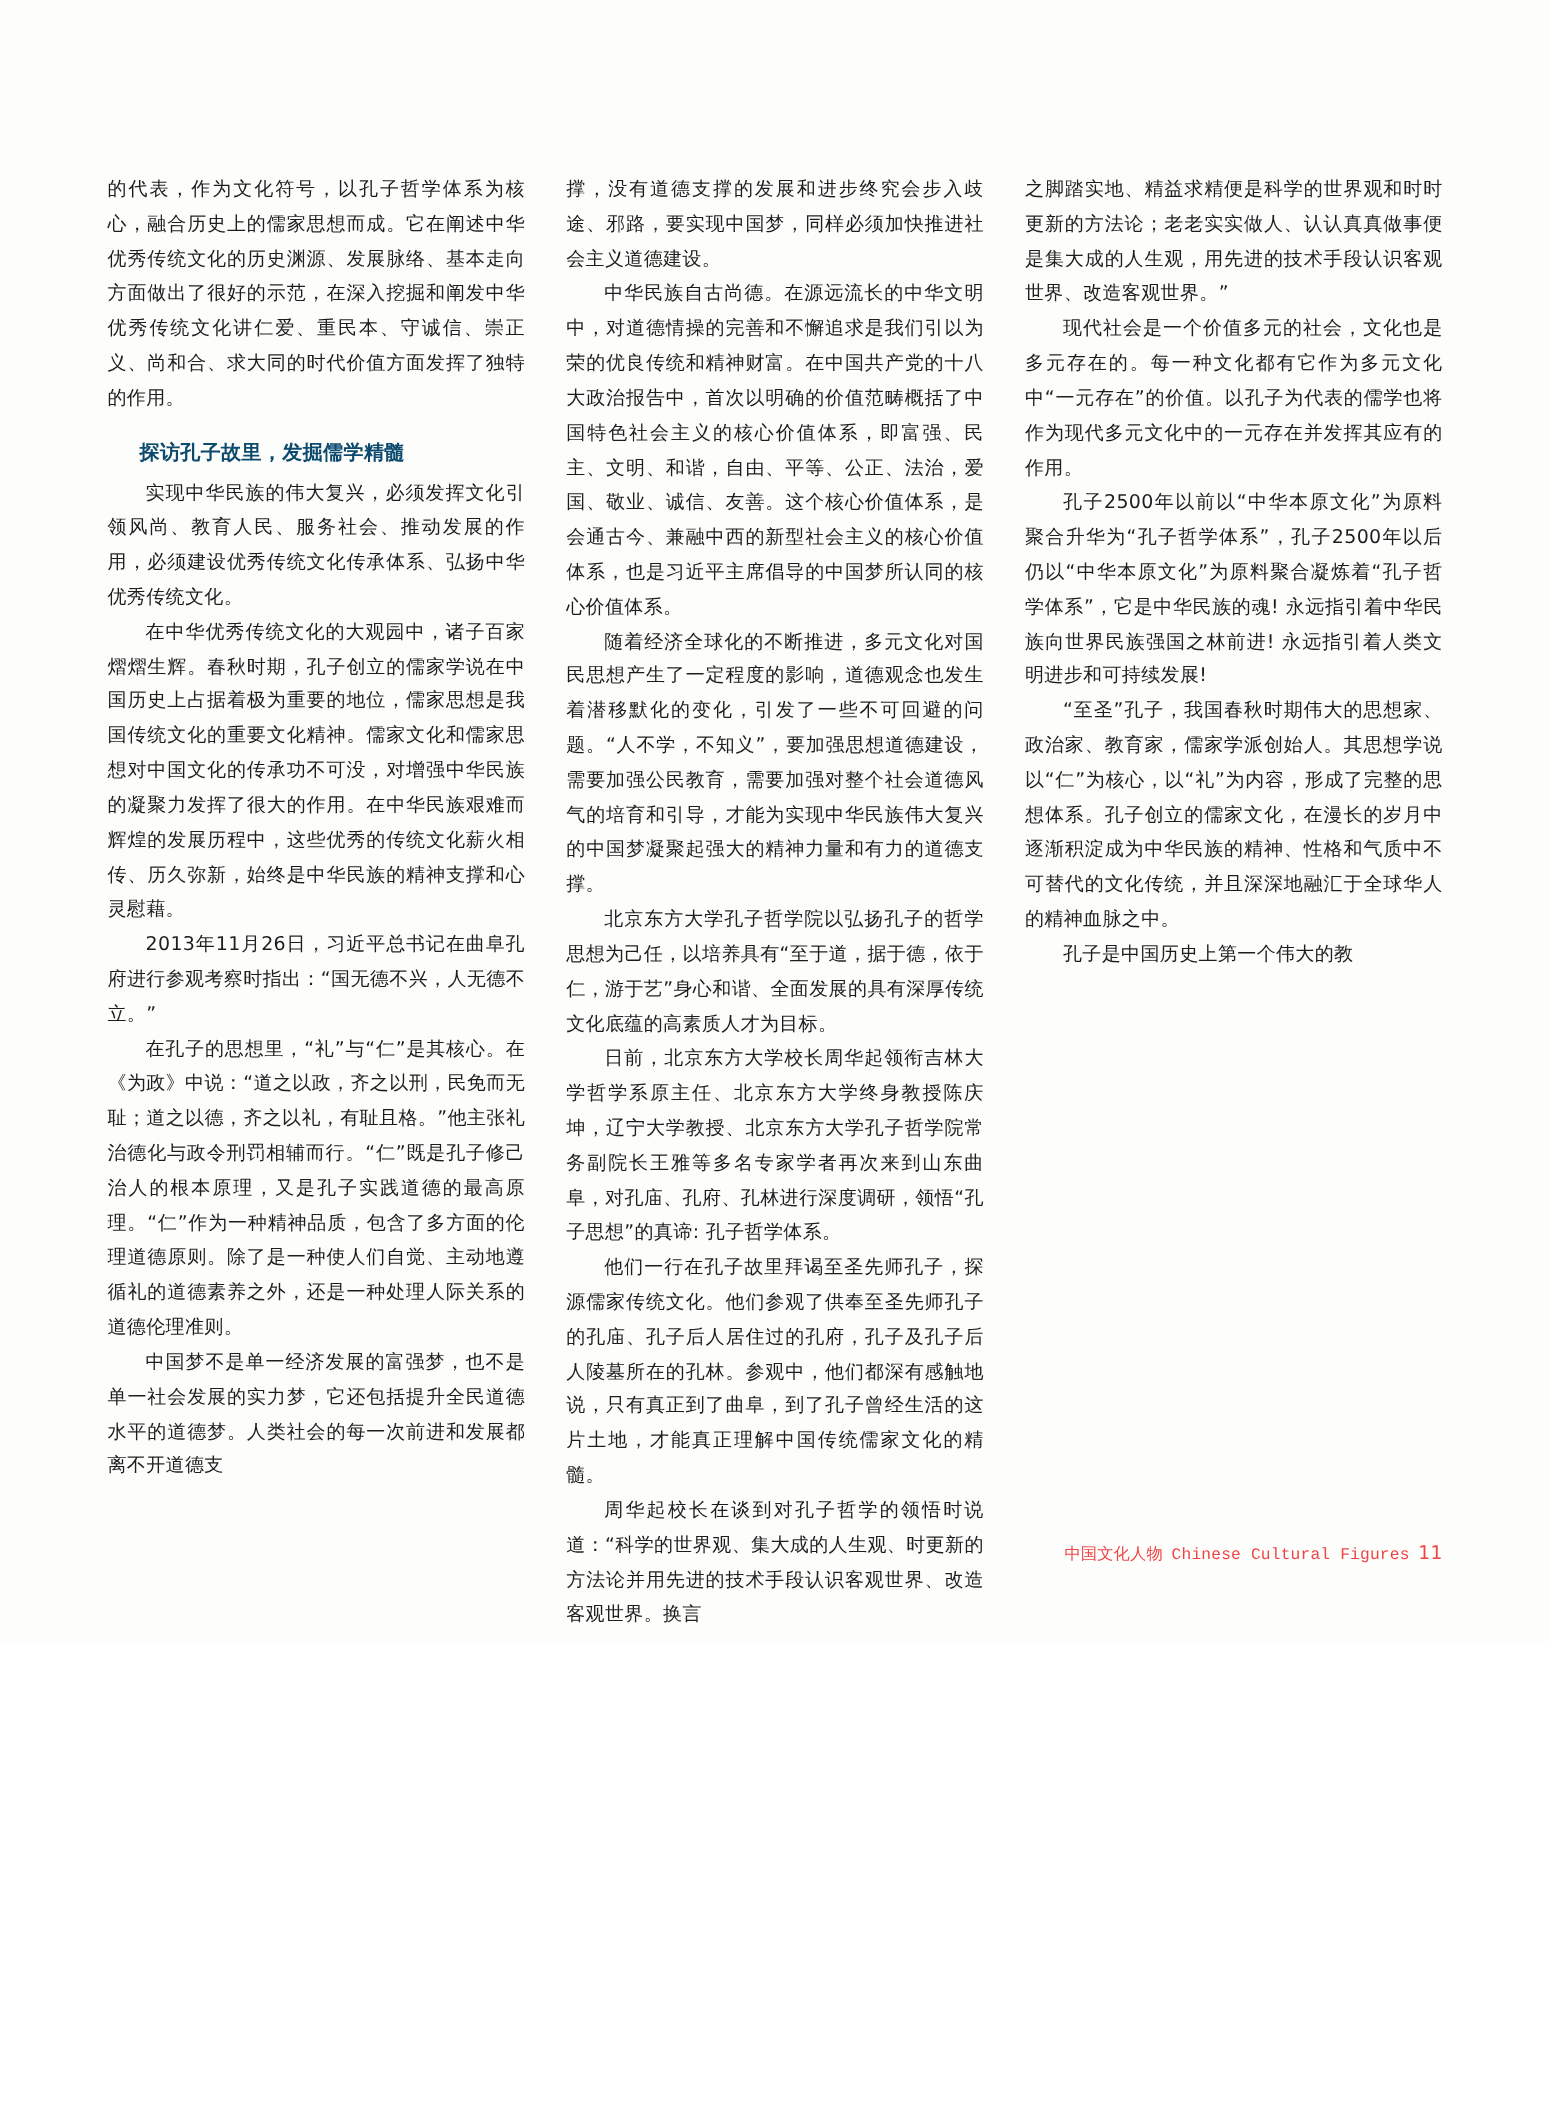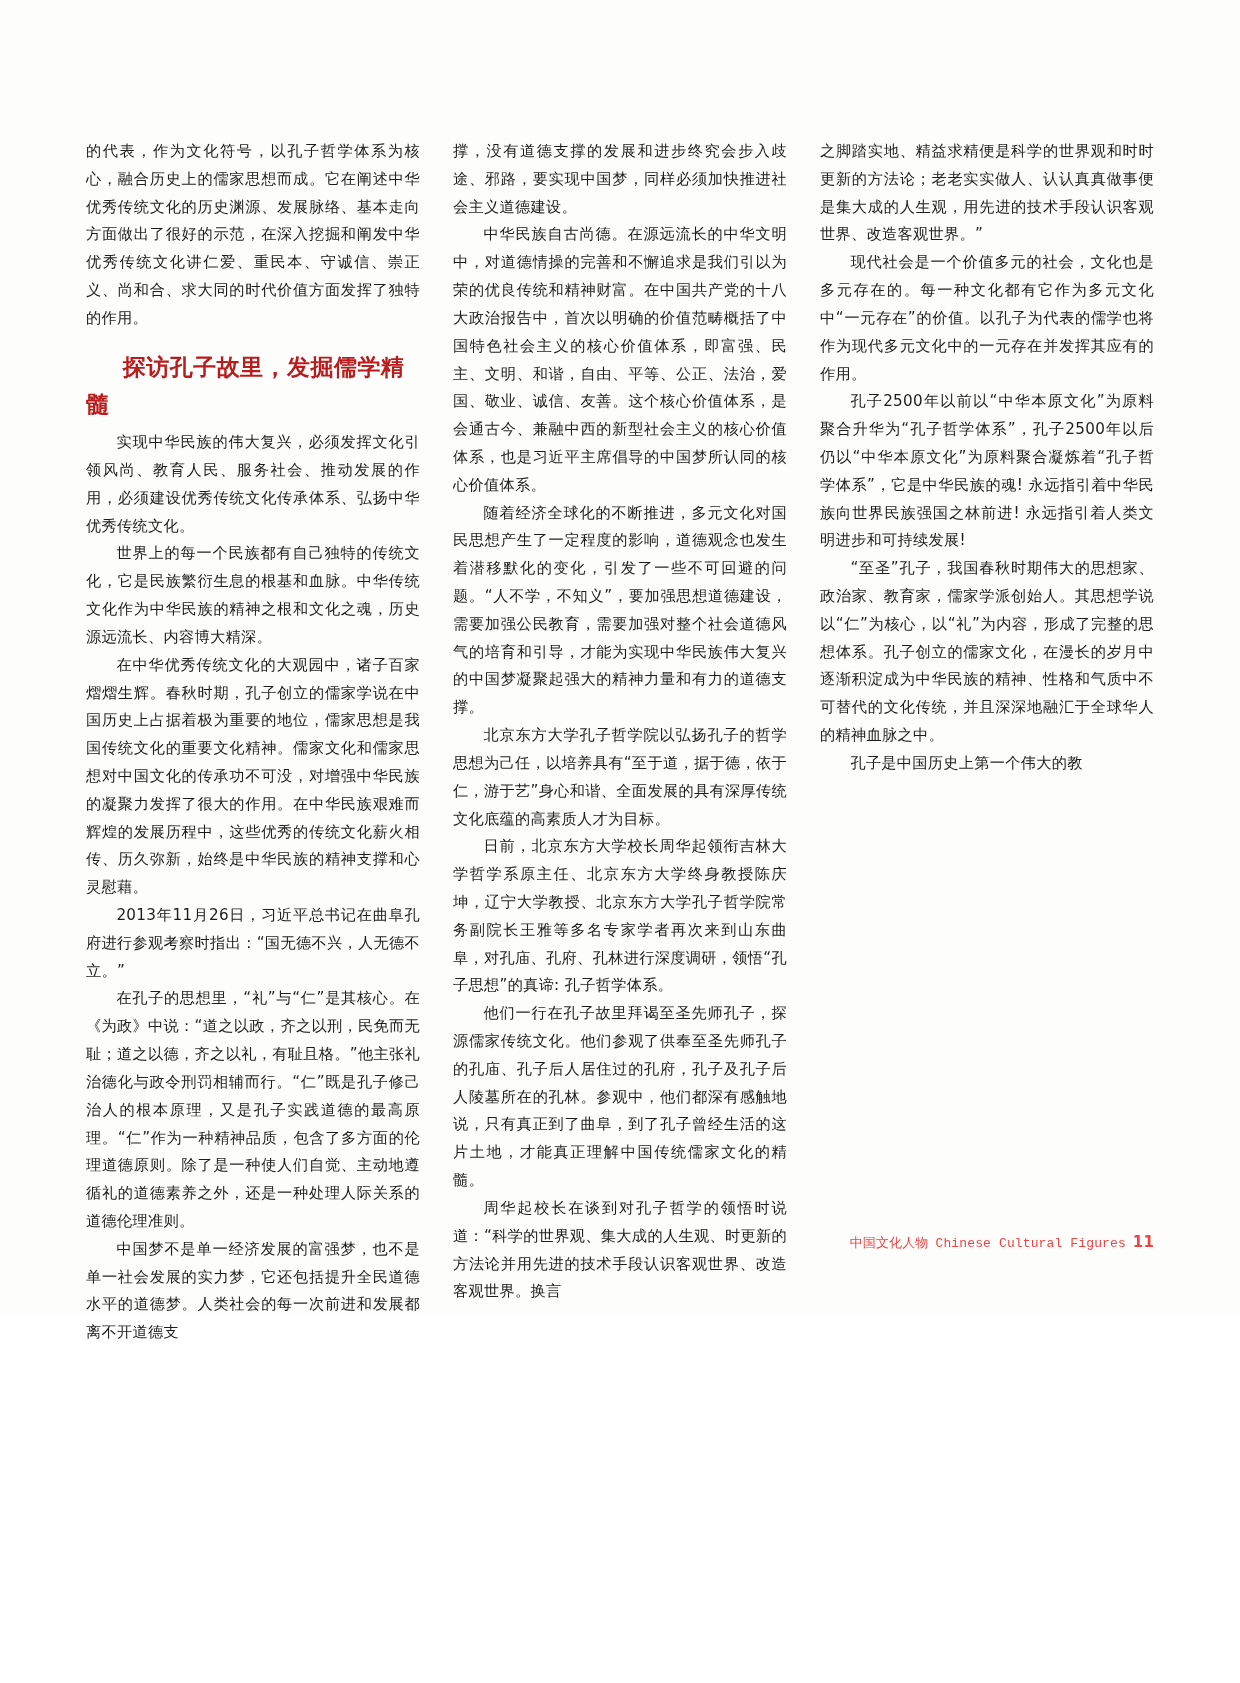--- a/index.html
+++ b/index.html
@@ -43,59 +43,58 @@
     text-align: justify;
     text-justify: inter-ideograph;
     letter-spacing: 0.02em;
     color: #1d1d1d;
   }
   p.indent {
     text-indent: 2em;
   }
   h2.section-head {
     margin: 16px 0 6px 0;
-    font-size: 23px;
+    font-size: 16px;
     line-height: 1.62;
     font-weight: bold;
     text-indent: 1.6em;
     letter-spacing: 0.02em;
-    color: #b91c1c;
+    color: #0c4a6e;
     font-family: "DejaVu Sans", "Liberation Sans", sans-serif;
   }
   .footer {
     position: absolute;
     right: 86px;
     bottom: 62px;
     font-size: 13px;
     color: #ef4444;
     letter-spacing: 0.01em;
     display: flex;
     align-items: baseline;
     gap: 7px;
   }
   .footer .pagenum {
-    font-weight: bold;
+    font-weight: normal;
     font-size: 15px;
   }
   .footer .en {
     font-family: Liberation Mono, monospace;
   }
 </style>
 </head>
 <body>
 
 <div class="page">
 
   <div class="columns">
 
     <div class="col">
       <p>的代表，作为文化符号，以孔子哲学体系为核心，融合历史上的儒家思想而成。它在阐述中华优秀传统文化的历史渊源、发展脉络、基本走向方面做出了很好的示范，在深入挖掘和阐发中华优秀传统文化讲仁爱、重民本、守诚信、崇正义、尚和合、求大同的时代价值方面发挥了独特的作用。</p>
       <h2 class="section-head">探访孔子故里，发掘儒学精髓</h2>
       <p class="indent">实现中华民族的伟大复兴，必须发挥文化引领风尚、教育人民、服务社会、推动发展的作用，必须建设优秀传统文化传承体系、弘扬中华优秀传统文化。</p>
-      <p class="indent">世界上的每一个民族都有自己独特的传统文化，它是民族繁衍生息的根基和血脉。中华传统文化作为中华民族的精神之根和文化之魂，历史源远流长、内容博大精深。</p>
       <p class="indent">在中华优秀传统文化的大观园中，诸子百家熠熠生辉。春秋时期，孔子创立的儒家学说在中国历史上占据着极为重要的地位，儒家思想是我国传统文化的重要文化精神。儒家文化和儒家思想对中国文化的传承功不可没，对增强中华民族的凝聚力发挥了很大的作用。在中华民族艰难而辉煌的发展历程中，这些优秀的传统文化薪火相传、历久弥新，始终是中华民族的精神支撑和心灵慰藉。</p>
       <p class="indent">2013年11月26日，习近平总书记在曲阜孔府进行参观考察时指出：“国无德不兴，人无德不立。”</p>
       <p class="indent">在孔子的思想里，“礼”与“仁”是其核心。在《为政》中说：“道之以政，齐之以刑，民免而无耻；道之以德，齐之以礼，有耻且格。”他主张礼治德化与政令刑罚相辅而行。“仁”既是孔子修己治人的根本原理，又是孔子实践道德的最高原理。“仁”作为一种精神品质，包含了多方面的伦理道德原则。除了是一种使人们自觉、主动地遵循礼的道德素养之外，还是一种处理人际关系的道德伦理准则。</p>
       <p class="indent">中国梦不是单一经济发展的富强梦，也不是单一社会发展的实力梦，它还包括提升全民道德水平的道德梦。人类社会的每一次前进和发展都离不开道德支</p>
     </div>
 
     <div class="col">
       <p>撑，没有道德支撑的发展和进步终究会步入歧途、邪路，要实现中国梦，同样必须加快推进社会主义道德建设。</p>
       <p class="indent">中华民族自古尚德。在源远流长的中华文明中，对道德情操的完善和不懈追求是我们引以为荣的优良传统和精神财富。在中国共产党的十八大政治报告中，首次以明确的价值范畴概括了中国特色社会主义的核心价值体系，即富强、民主、文明、和谐，自由、平等、公正、法治，爱国、敬业、诚信、友善。这个核心价值体系，是会通古今、兼融中西的新型社会主义的核心价值体系，也是习近平主席倡导的中国梦所认同的核心价值体系。</p>
       <p class="indent">随着经济全球化的不断推进，多元文化对国民思想产生了一定程度的影响，道德观念也发生着潜移默化的变化，引发了一些不可回避的问题。“人不学，不知义”，要加强思想道德建设，需要加强公民教育，需要加强对整个社会道德风气的培育和引导，才能为实现中华民族伟大复兴的中国梦凝聚起强大的精神力量和有力的道德支撑。</p>

